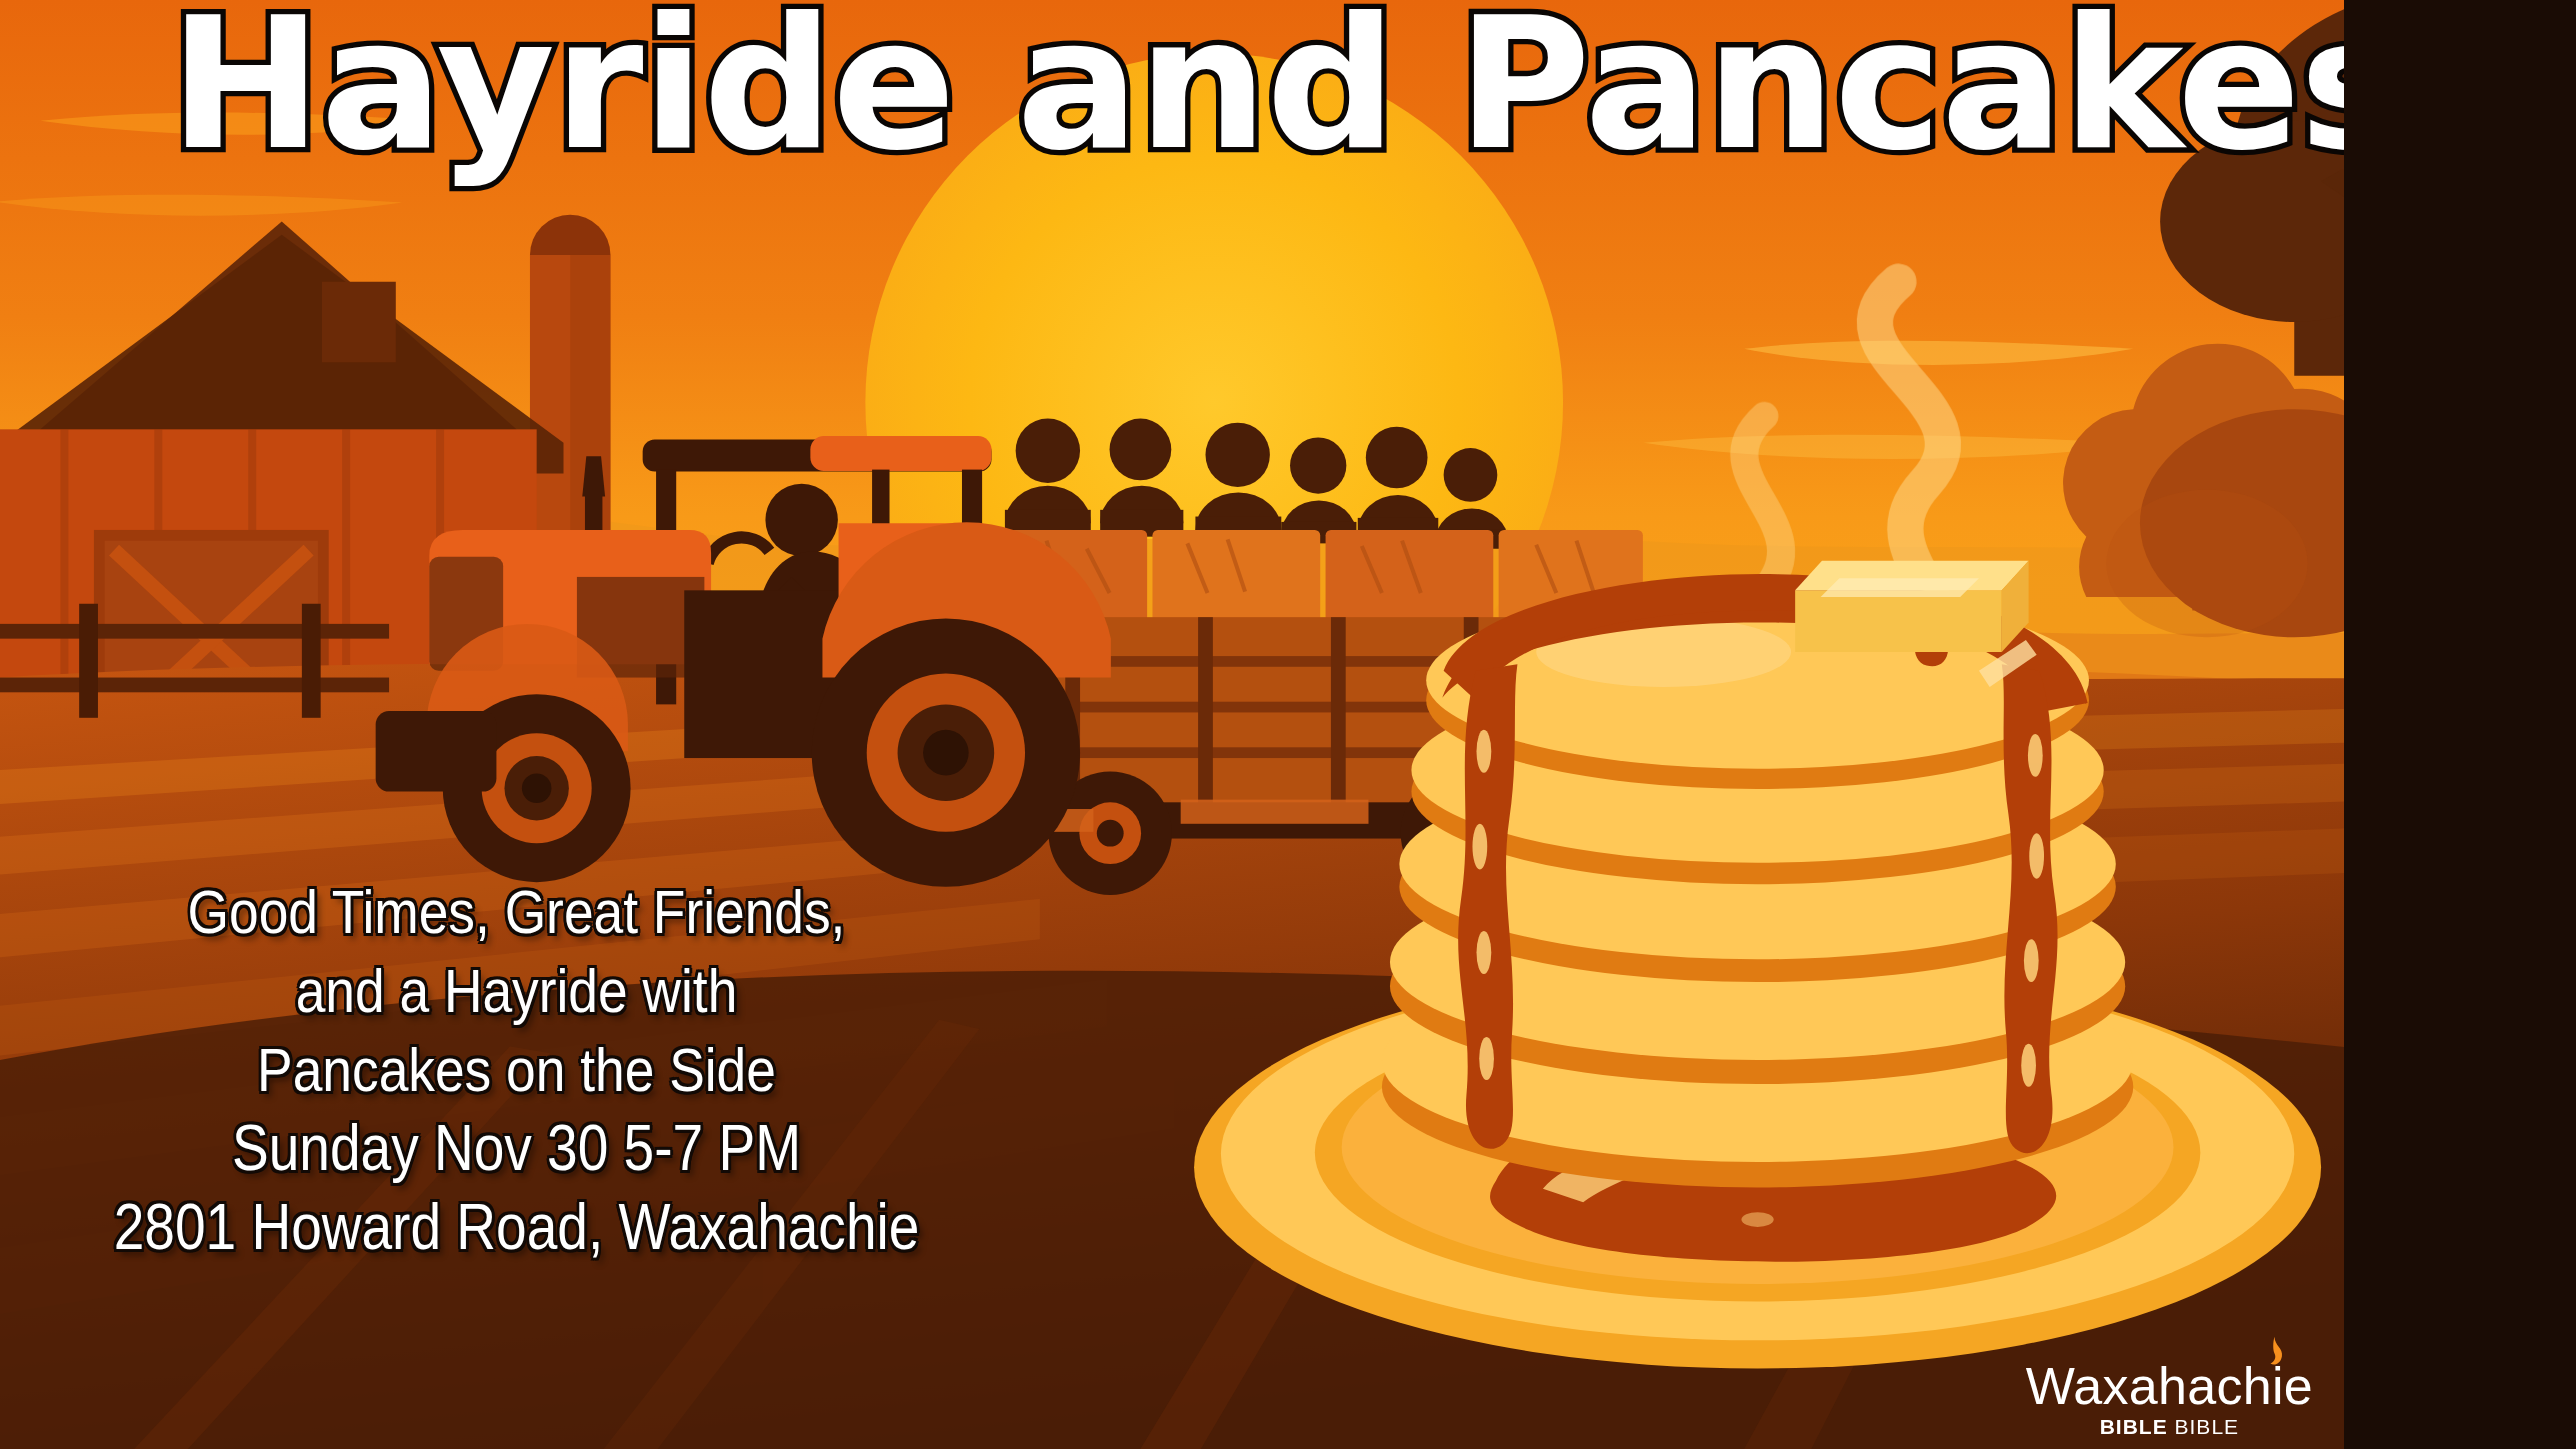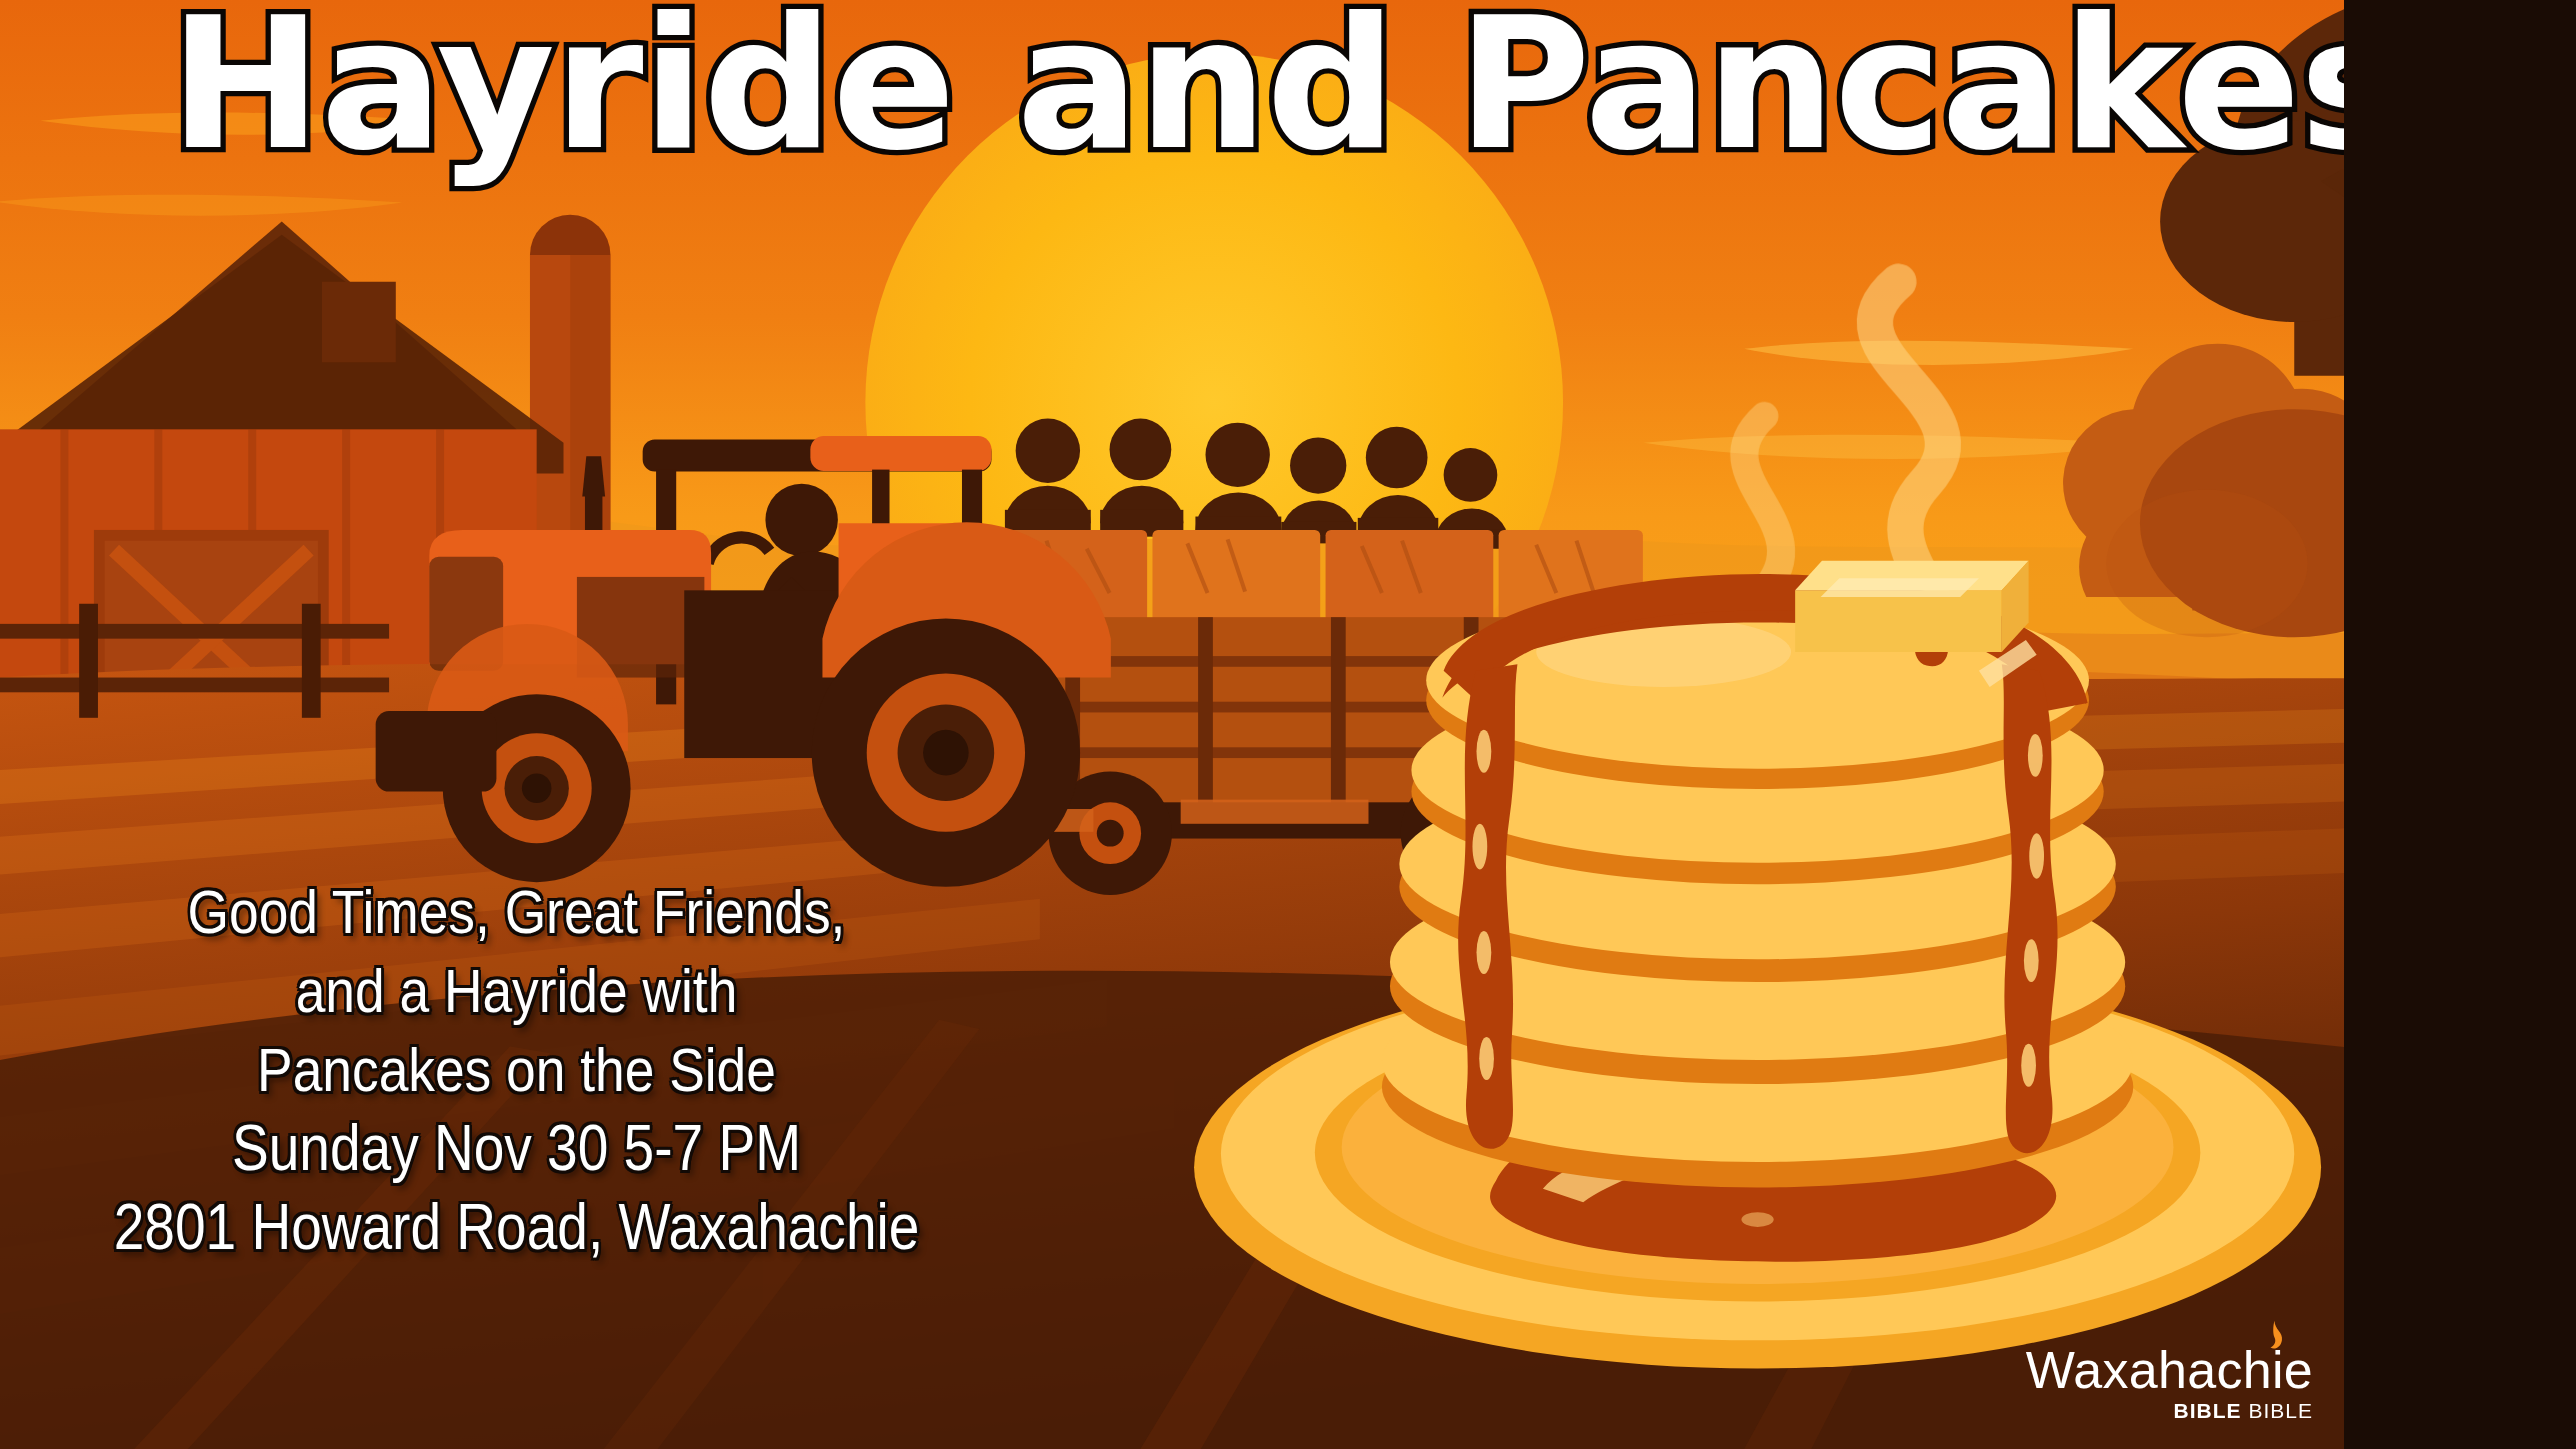--- a/index.html
+++ b/index.html
@@ -54,22 +54,22 @@
       5.4px 6px 6.7px rgba(0,0,0,.45);
   }
   .copy .line.l1{font-size:62px;}
   .copy .line.l2{font-size:62px;}
   .copy .line.l3{font-size:62px;}
   .copy .line.l4{font-size:64px;}
   .copy .line.l5{font-size:64px;}
 
   
   .logo{
-    position:absolute;right:31px;bottom:28px;z-index:50;
-    text-align:right;line-height:1;
+    position:absolute;right:31px;bottom:12px;z-index:50;
+    text-align:center;line-height:1;
   }
   .logo-word{
     position:relative;display:inline-block;
     font-family:"Liberation Sans", sans-serif;
     font-weight:300;
     font-size:52px;
     color:#ffffff;
     letter-spacing:0.3px;
   }
   .logo-flame{

